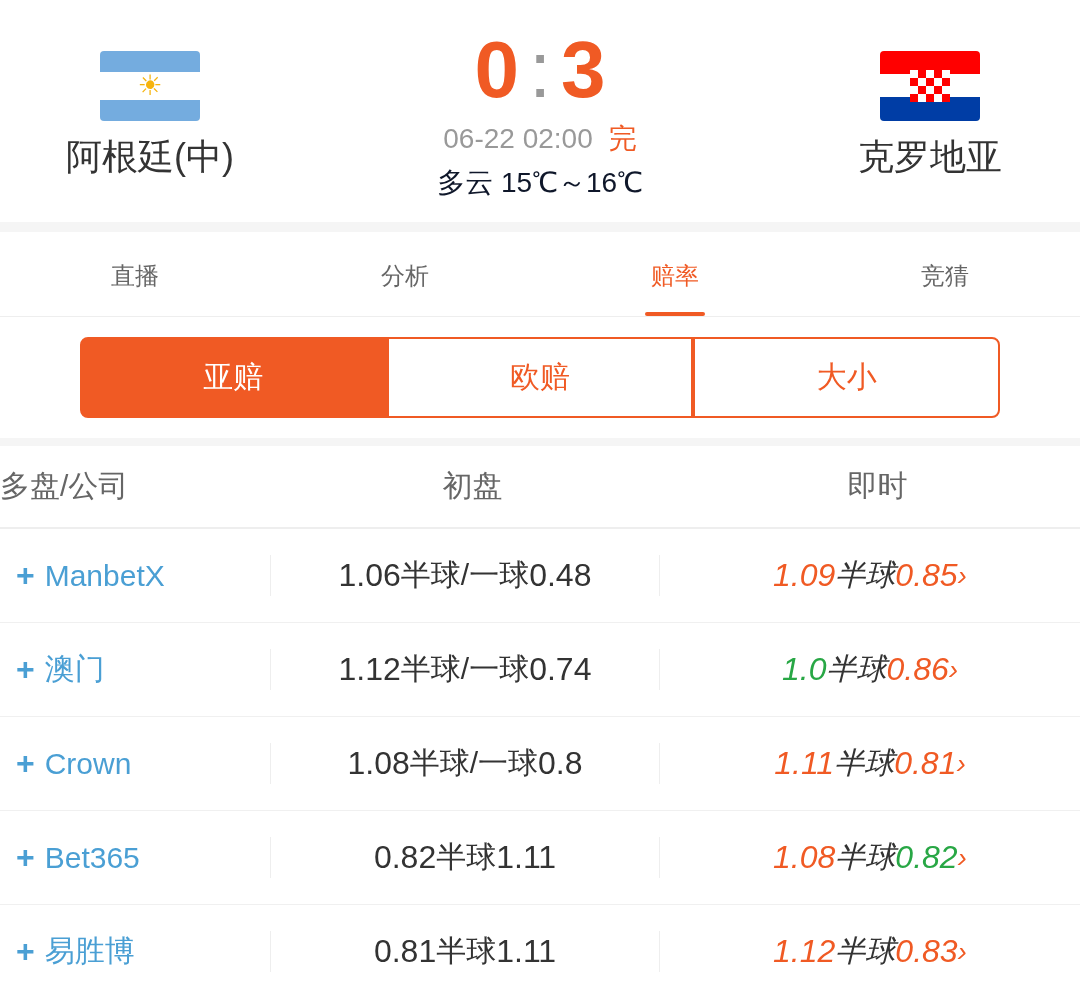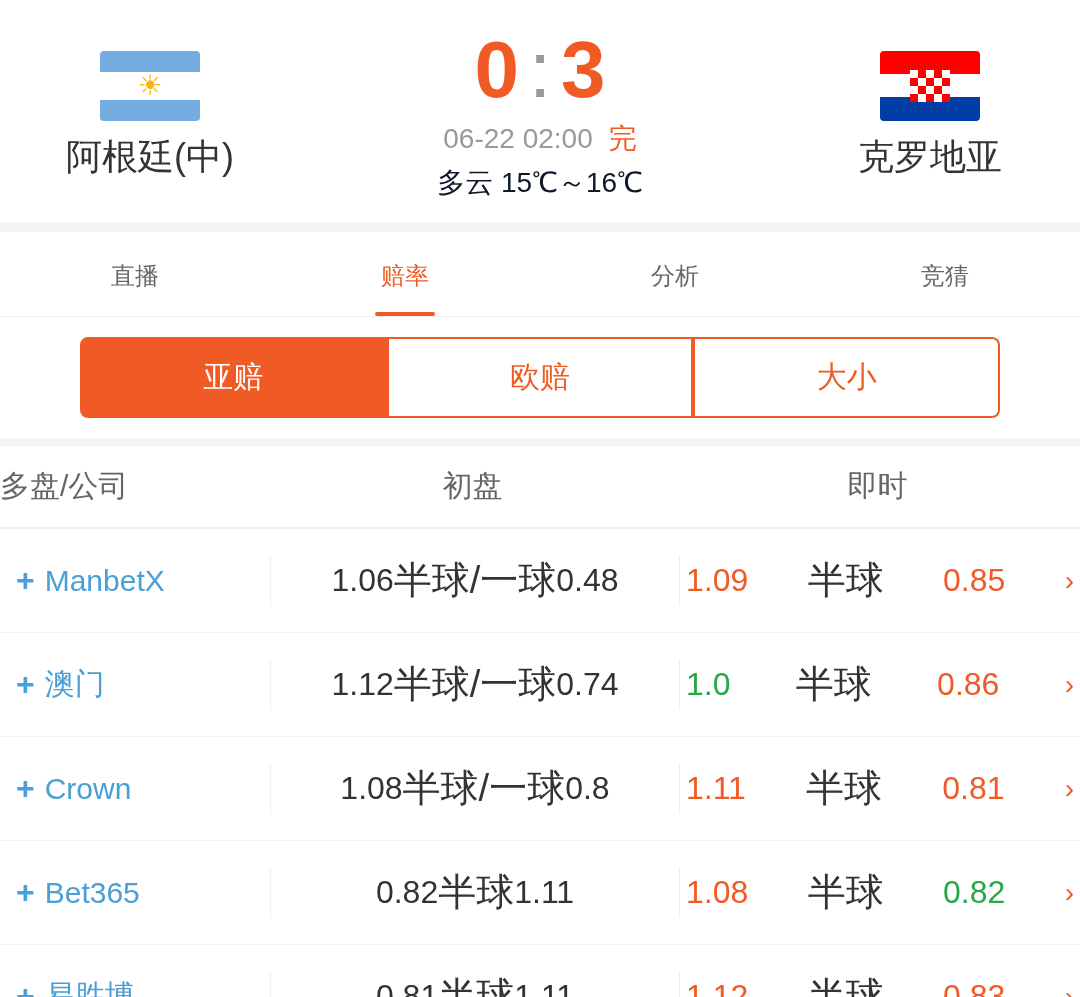--- a/index.html
+++ b/index.html
@@ -246,32 +246,33 @@
       display: flex;
       align-items: center;
       justify-content: center;
       border-left: 1px solid #eee;
       padding: 0 10px;
     }
     .live-cell {
       flex: 1;
       display: flex;
       align-items: center;
-      justify-content: space-between;
+      justify-content: center;
       border-left: 1px solid #eee;
-      padding: 0 6px;
+      padding: 0 26px;
+      font-style: italic;
     }
     .odds-val {
       font-size: 32px;
       color: #333;
     }
     .odds-val.orange { color: #f05a24; }
     .odds-val.green { color: #28a745; }
     .handicap-label {
-      font-size: 38px;
+      font-size: 30px;
       color: #333;
     }
     .arrow-right {
       color: #f05a24;
       font-size: 28px;
     }
   </style>
 </head>
 <body>
 
@@ -323,22 +324,22 @@
       </div>
     </div>
     <span class="team-name">克罗地亚</span>
   </div>
 </div>
 
 <div class="divider"></div>
 
 <div class="tabs">
   <div class="tab-item">直播</div>
+  <div class="tab-item">分析</div>
   <div class="tab-item active">赔率</div>
-  <div class="tab-item">分析</div>
   <div class="tab-item">竞猜</div>
 </div>
 
 <div class="sub-tabs">
   <div class="sub-tab active">亚赔</div>
   <div class="sub-tab">欧赔</div>
   <div class="sub-tab">大小</div>
 </div>
 
 <div class="table-header">

